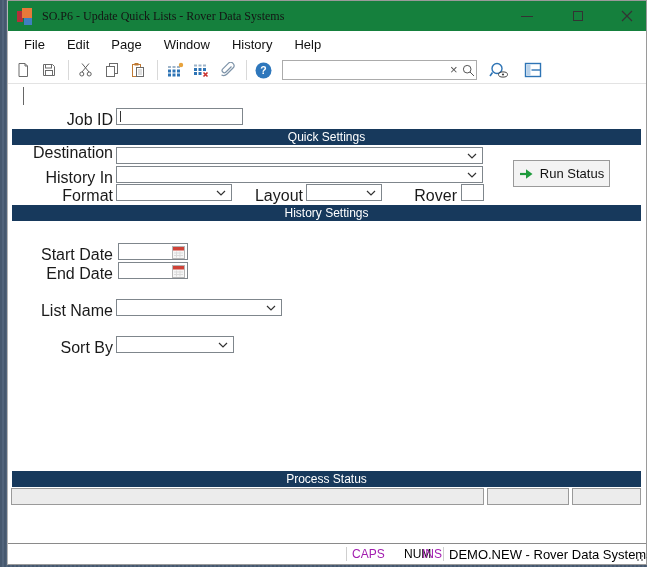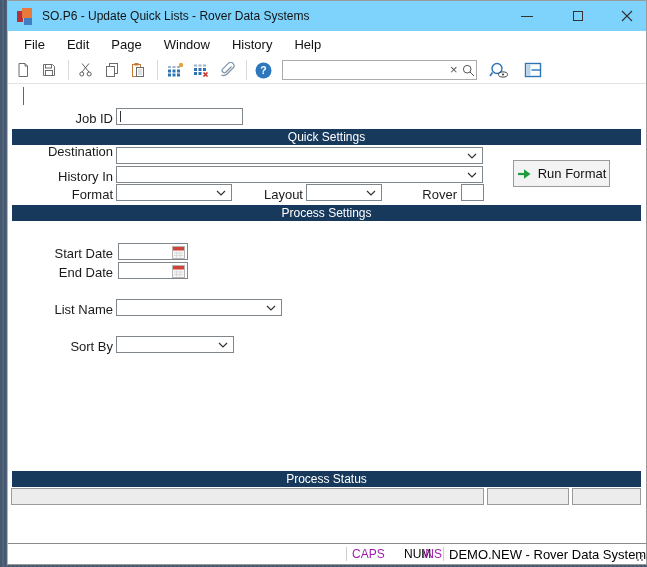--- a/index.html
+++ b/index.html
@@ -8,21 +8,21 @@
     position:relative;
     font-family:"Liberation Sans", sans-serif;
     background:#4e6077;
     background-image:repeating-linear-gradient(90deg,#46586e 0 2px,#52647b 2px 4px);
   }
   .window {
     position:absolute; left:7px; top:0; width:640px; height:565px;
     background:#ffffff; border:1px solid #9a9a9a; border-left-color:#b5b5b5;
   }
   
-  .titlebar { position:absolute; left:0; top:0; right:0; height:30px; display:flex; align-items:center; background:#7dd3fc; }
+  .titlebar { position:absolute; left:0; top:0; right:0; height:30px; display:flex; align-items:center; background:#15803d;font-family:Liberation Serif, serif; }
   .app-icon { position:relative; width:17px; height:17px; margin-left:9px; flex:0 0 auto; }
   .app-icon .sq-red    { position:absolute; left:0;  top:3px;  width:6px;  height:11px; }
   .app-icon .sq-orange { position:absolute; left:5px; top:0;   width:10px; height:10px; }
   .app-icon .sq-blue   { position:absolute; left:7px; top:10px; width:8px; height:7px; }
   .title-text { margin-left:8px; font-size:12px; color:#141414; white-space:nowrap; }
   .win-btn { position:absolute; top:0; width:30px; height:30px; display:flex; align-items:center; justify-content:center; }
   .win-btn.min { left:504px; } .win-btn.max { left:555px; } .win-btn.close { left:604px; }
   .min-glyph { width:12px; height:1px; background:#333; }
   .max-glyph { width:10px; height:10px; border:1px solid #333; }
   
@@ -33,21 +33,21 @@
   .tbtn { width:23px; height:22px; display:flex; align-items:center; justify-content:center; margin-right:3px; }
   .tsep { width:1px; height:20px; background:#d9d9d9; margin:0 5px; }
   .searchbox { display:flex; align-items:center; width:195px; height:20px; border:1px solid #ababab; margin-left:4px; background:#fff; }
   .searchbox input { flex:1; border:none; outline:none; height:16px; font-size:12px; padding:0 4px; font-family:"Liberation Sans",sans-serif; }
   .search-clear { font-size:13px; color:#555; padding:0 4px; line-height:18px; }
   .searchbox .mag { padding:0 4px 0 0; display:flex; }
   .after-search { margin-left:10px; }
   
   .section-bar { position:absolute; left:4px; width:629px; height:16px; color:#fff; font-size:12px; text-align:center; line-height:16px; }
   
-  .flabel { position:absolute; width:100px; left:5px; text-align:right; font-size:13px; color:#1a1a1a; white-space:nowrap; }
+  .flabel { position:absolute; width:100px; left:5px; text-align:right; font-size:16px; color:#1a1a1a; white-space:nowrap; }
   .tinput { position:absolute; border:1px solid #7f868c; background:#fff; font-size:12px; padding:0 3px; outline:none; font-family:"Liberation Sans",sans-serif; }
   .combo { position:absolute; border:1px solid #7f868c; background:#fff; display:flex; align-items:center; justify-content:flex-end; padding-right:5px; }
   .datewrap { position:absolute; border:1px solid #7f868c; background:#fff; }
   .datewrap .cal { position:absolute; right:2px; top:1px; }
   .caret-main { position:absolute; left:15px; top:86px; width:1px; height:18px; background:#666; }
   .caret-jobid { position:absolute; left:112px; top:110px; width:1px; height:11px; background:#333; }
   .run-btn { position:absolute; left:505px; top:159px; width:97px; height:27px; background:#f3f3f3; border:1px solid #9a9a9a; display:flex; align-items:center; justify-content:center; gap:6px; font-size:13px; color:#111; }
   .status-box { position:absolute; top:487px; height:17px; background:#ececec; border:1px solid #9a9a9a; }
   
   .statusbar { position:absolute; left:0; right:0; bottom:0; height:21px; background:#fff; border-top:1px solid #8a8a8a; font-size:12px; }
@@ -223,24 +223,24 @@
   </div>
 
   <label class="flabel" style="left:394px; width:55px; top:186px">Rover</label>
   <input class="tinput" style="left: 453px; top: 183px; width: 23px; height: 17px;" value="">
 
   <button class="run-btn">
     <svg width="15" height="12" viewBox="0 0 15 12">
       <path d="M1 6h7" stroke="#1e9b3c" stroke-width="2.2" fill="none"></path>
       <path d="M7 1.2 L13.5 6 L7 10.8 z" fill="#1e9b3c"></path>
     </svg>
-    <span>Run Format</span>
+    <span>Run Status</span>
   </button>
 
-  <div class="section-bar" style="top:204px; background:#17395c">Process Settings</div>
+  <div class="section-bar" style="top:204px; background:#17395c">History Settings</div>
 
   <label class="flabel" style="top:245px">Start Date</label>
   <div class="datewrap" style="left:110px; top:242px; width:70px; height:17px;">
     <span class="cal">
       <svg width="13" height="13" viewBox="0 0 13 13">
         <rect x="0.5" y="0.5" width="12" height="12" fill="#f6f6f6" stroke="#b5b5b5"></rect>
         <rect x="1" y="1" width="11" height="3.5" fill="#cf4338"></rect>
         <path d="M2 7h9 M2 9.5h9 M4.5 5.5v6 M8 5.5v6" stroke="#d9d9d9"></path>
       </svg>
     </span>

